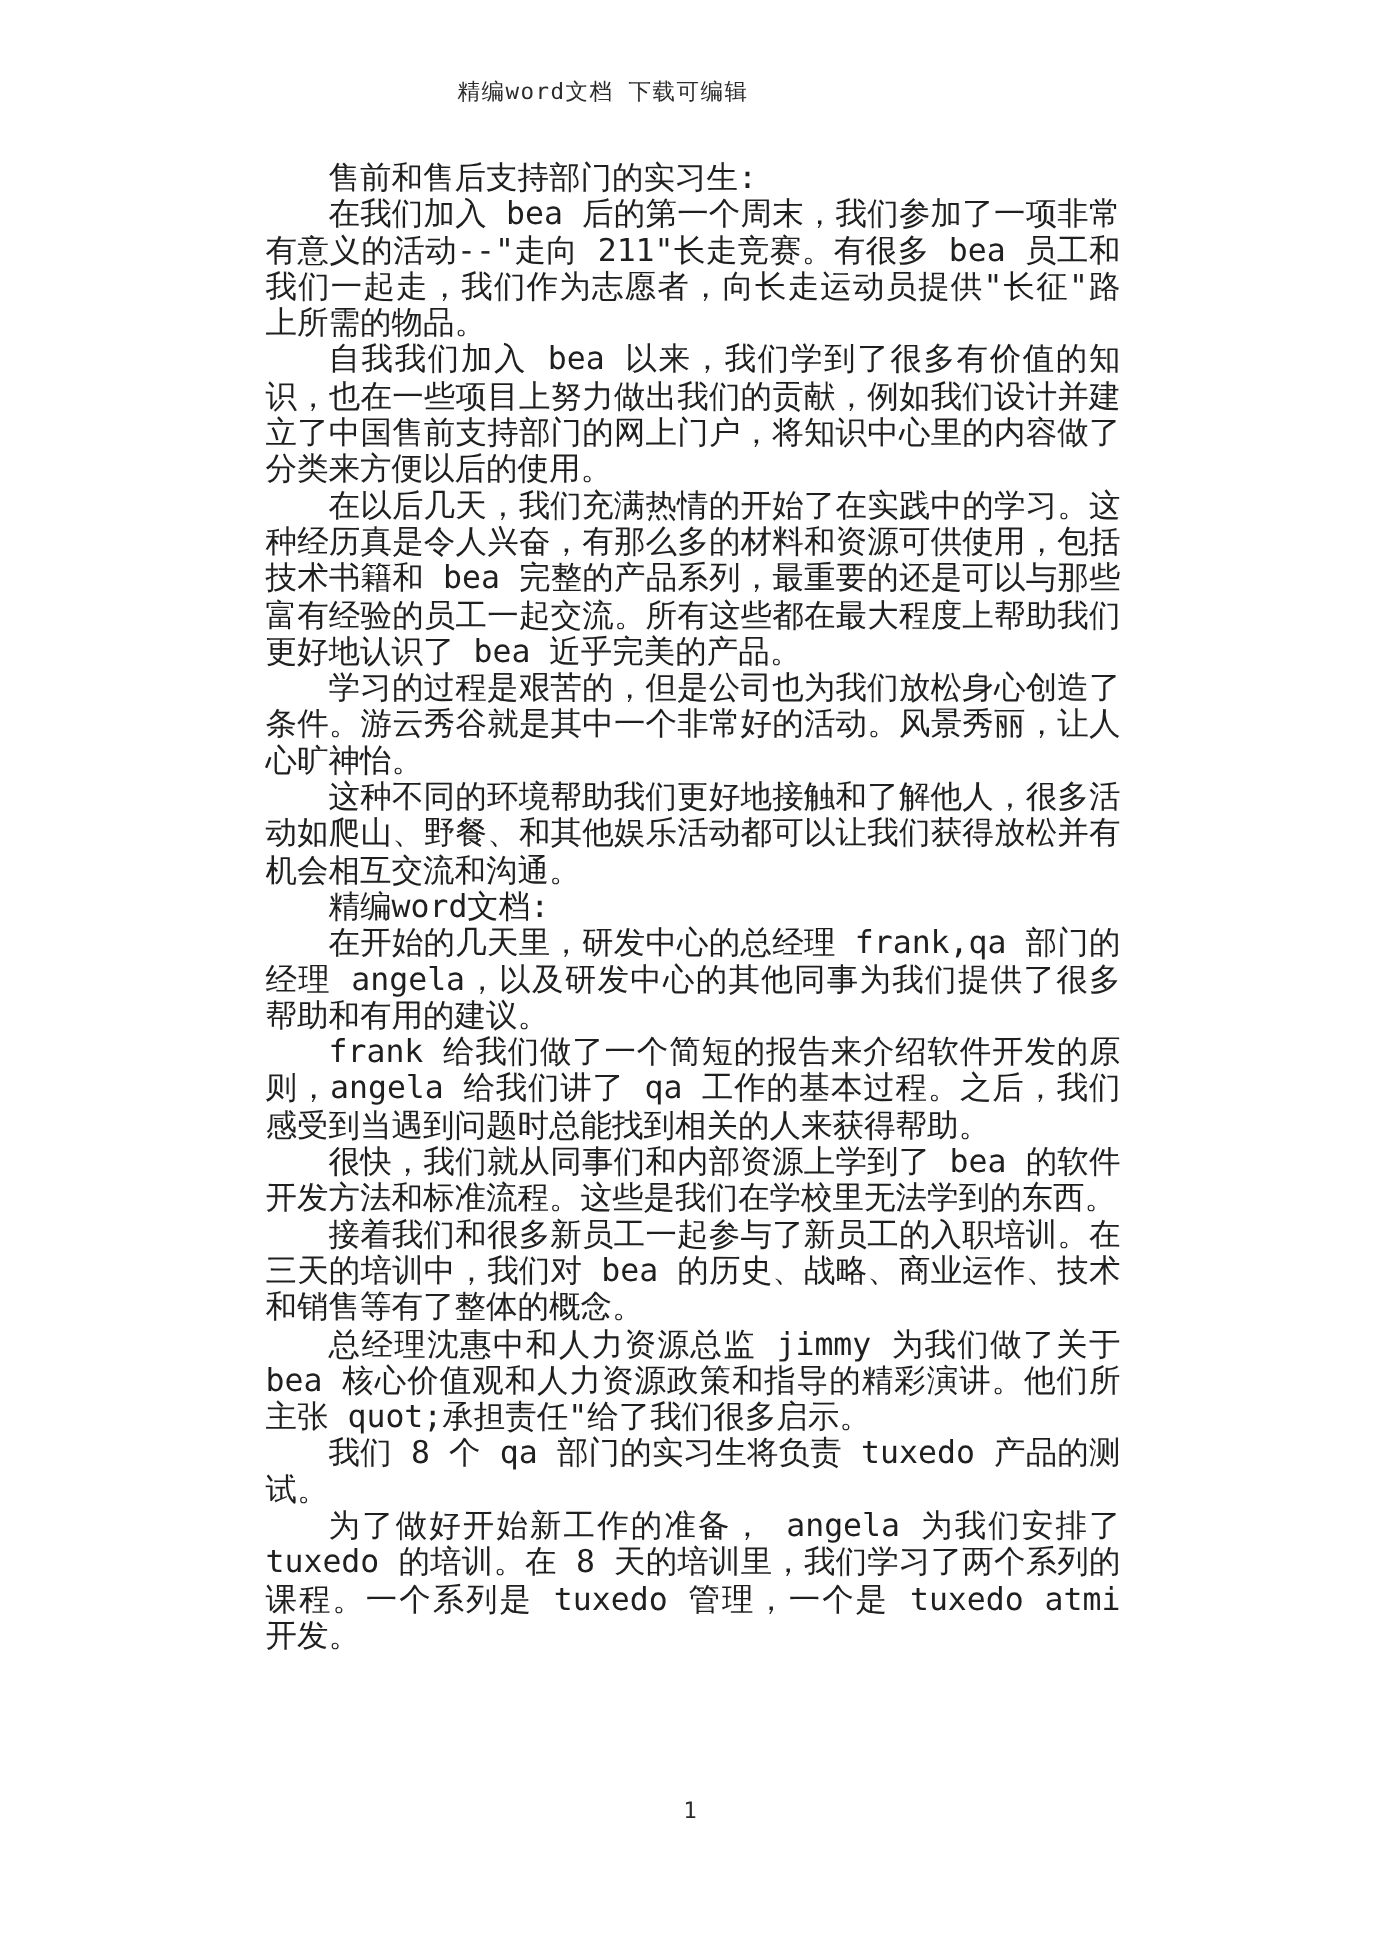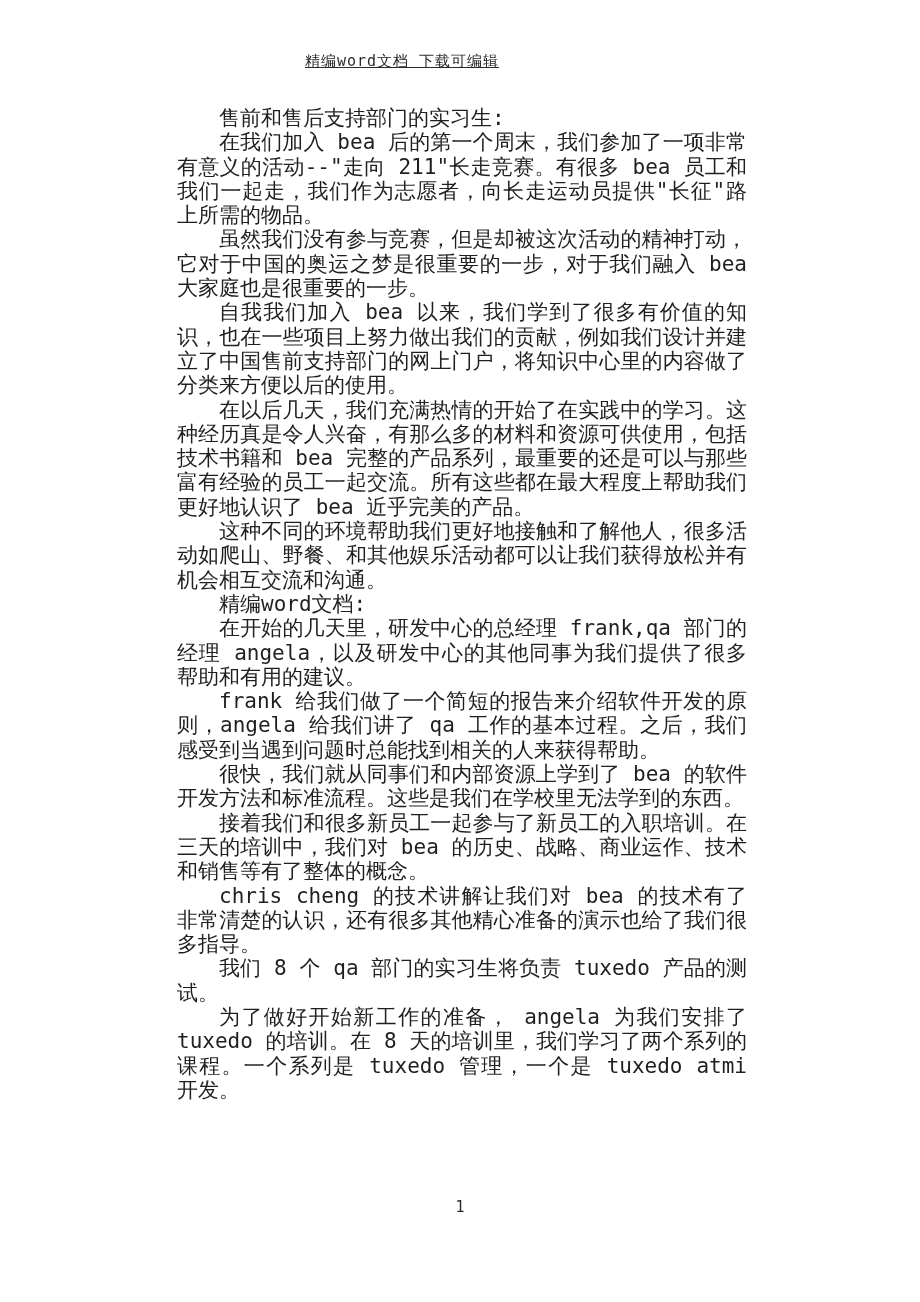--- a/index.html
+++ b/index.html
@@ -17,21 +17,20 @@
   }
   .page-header {
     position: absolute;
     top: 52px;
     left: 0;
     width: 804px;
     text-align: center;
     font-size: 15px;
     color: #2a2a2a;
     letter-spacing: 1px;
-    text-decoration: underline;
   }
   .doc-body {
     position: absolute;
     top: 106px;
     left: 177px;
     width: 570px;
   }
   .doc-body p.para {
     margin: 0;
     padding: 0;
@@ -52,27 +51,27 @@
   }
 </style>
 </head>
 <body>
 
 <div class="page-header">精编word文档 下载可编辑</div>
 
 <div class="doc-body">
     <p class="para">售前和售后支持部门的实习生:</p>
     <p class="para">在我们加入 bea 后的第一个周末，我们参加了一项非常有意义的活动--"走向 211"长走竞赛。有很多 bea 员工和我们一起走，我们作为志愿者，向长走运动员提供"长征"路上所需的物品。</p>
-    <p class="para">虽然我们没有参与竞赛，但是却被这次活动的精神打动，它对于中国的奥运之梦是很重要的一步，对于我们融入 bea 大家庭也是很重要的一步。</p>
     <p class="para">自我我们加入 bea 以来，我们学到了很多有价值的知识，也在一些项目上努力做出我们的贡献，例如我们设计并建立了中国售前支持部门的网上门户，将知识中心里的内容做了分类来方便以后的使用。</p>
     <p class="para">在以后几天，我们充满热情的开始了在实践中的学习。这种经历真是令人兴奋，有那么多的材料和资源可供使用，包括技术书籍和 bea 完整的产品系列，最重要的还是可以与那些富有经验的员工一起交流。所有这些都在最大程度上帮助我们更好地认识了 bea 近乎完美的产品。</p>
+    <p class="para">学习的过程是艰苦的，但是公司也为我们放松身心创造了条件。游云秀谷就是其中一个非常好的活动。风景秀丽，让人心旷神怡。</p>
     <p class="para">这种不同的环境帮助我们更好地接触和了解他人，很多活动如爬山、野餐、和其他娱乐活动都可以让我们获得放松并有机会相互交流和沟通。</p>
     <p class="para">精编word文档:</p>
     <p class="para">在开始的几天里，研发中心的总经理 frank,qa 部门的经理 angela，以及研发中心的其他同事为我们提供了很多帮助和有用的建议。</p>
     <p class="para">frank 给我们做了一个简短的报告来介绍软件开发的原则，angela 给我们讲了 qa 工作的基本过程。之后，我们感受到当遇到问题时总能找到相关的人来获得帮助。</p>
     <p class="para">很快，我们就从同事们和内部资源上学到了 bea 的软件开发方法和标准流程。这些是我们在学校里无法学到的东西。</p>
     <p class="para">接着我们和很多新员工一起参与了新员工的入职培训。在三天的培训中，我们对 bea 的历史、战略、商业运作、技术和销售等有了整体的概念。</p>
-    <p class="para">chris cheng 的技术讲解让我们对 bea 的技术有了非常清楚的认识，还有很多其他精心准备的演示也给了我们很多指导。</p>
+    <p class="para">总经理沈惠中和人力资源总监 jimmy 为我们做了关于 bea 核心价值观和人力资源政策和指导的精彩演讲。他们所主张 quot;承担责任"给了我们很多启示。</p>
     <p class="para">我们 8 个 qa 部门的实习生将负责 tuxedo 产品的测试。</p>
     <p class="para">为了做好开始新工作的准备， angela 为我们安排了 tuxedo 的培训。在 8 天的培训里，我们学习了两个系列的课程。一个系列是 tuxedo 管理，一个是 tuxedo atmi 开发。</p>
   </div>
 
 <div class="page-footer">1</div>
 
 </body></html>

